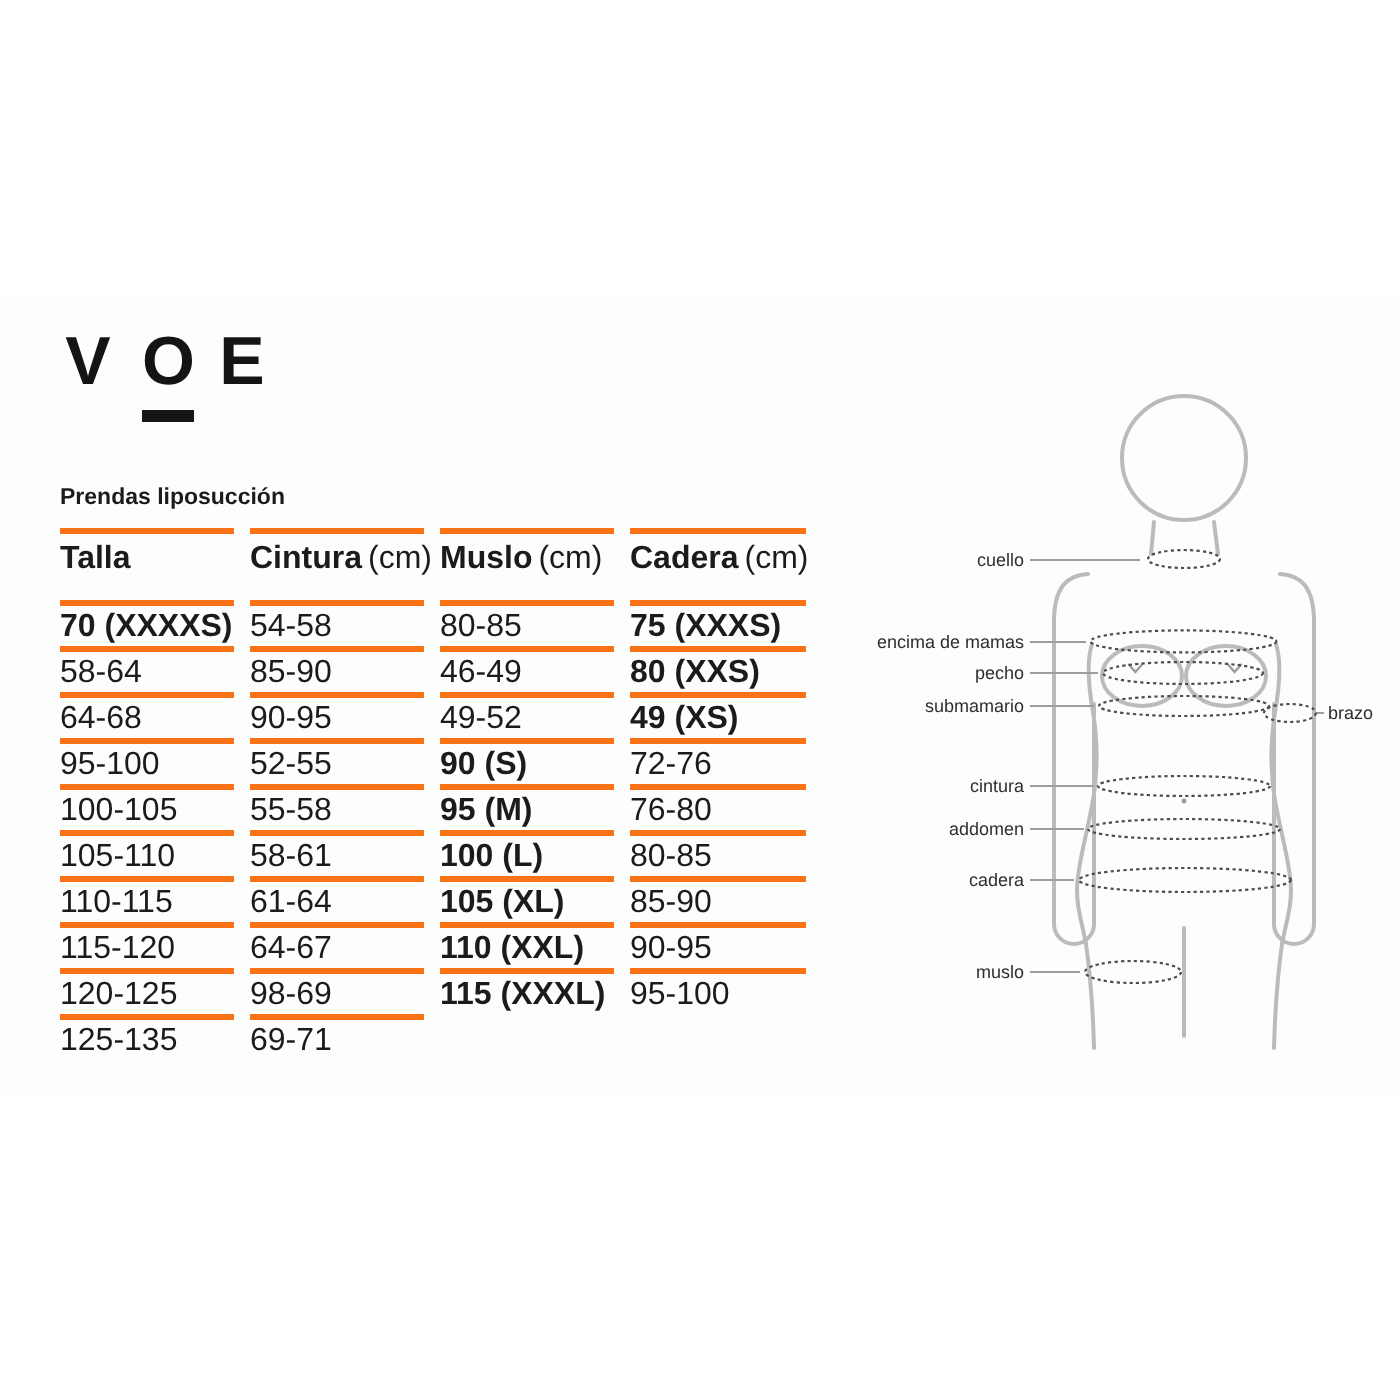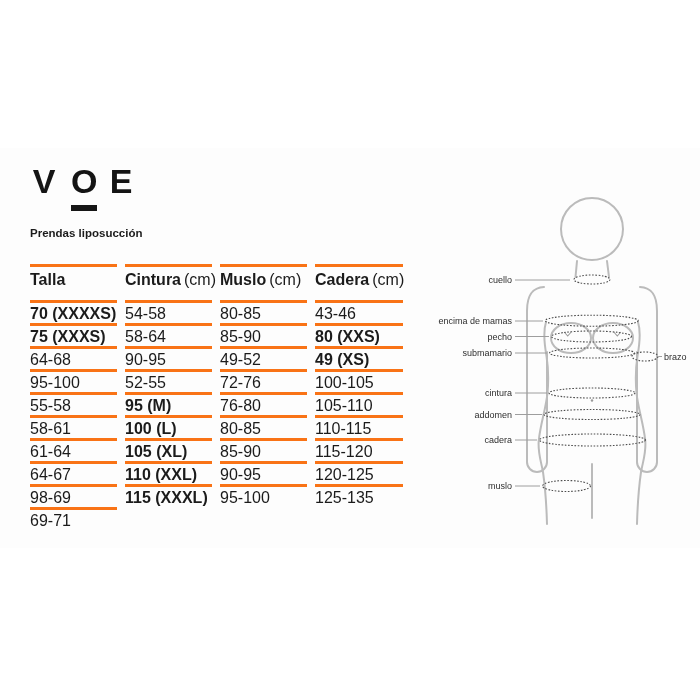--- a/index.html
+++ b/index.html
@@ -23,21 +23,21 @@
   .logo-letter.l0 { width: 32px; }
   .logo-letter.l1 { width: 26px; }
   .logo-letter.l2 { width: 26px; }
   .logo-underline {
     position: absolute; left: 43px; top: 41px; width: 26px; height: 6px;
     background: #161616;
   }
 
   
   .heading {
-    position: absolute; left: 30px; top: 227px;
+    position: absolute; left: 30px; top: 243px;
     font-size: 11.5px; font-weight: bold; color: #1b1b1b;
   }
 
   
   .size-table {
     position: absolute; left: 30px; top: 264px;
     display: grid;
     grid-template-columns: 87px 87px 87px 88px;
     column-gap: 8px;
   }
@@ -86,35 +86,36 @@
     <div class="cell head">
       <span>Muslo</span><span class="hunit">(cm)</span>
     </div>
     <div class="cell head">
       <span>Cadera</span><span class="hunit">(cm)</span>
     </div>
 
     <div class="cell data rowlabel">70 (XXXXS)</div>
     <div class="cell data">54-58</div>
     <div class="cell data">80-85</div>
-    <div class="cell data">43-46</div>
 
     <div class="cell data rowlabel">75 (XXXS)</div>
     <div class="cell data">58-64</div>
     <div class="cell data">85-90</div>
+    <div class="cell data">46-49</div>
 
     <div class="cell data rowlabel">80 (XXS)</div>
     <div class="cell data">64-68</div>
     <div class="cell data">90-95</div>
     <div class="cell data">49-52</div>
 
     <div class="cell data rowlabel">49 (XS)</div>
     <div class="cell data">95-100</div>
     <div class="cell data">52-55</div>
 
+    <div class="cell data rowlabel">90 (S)</div>
     <div class="cell data">72-76</div>
     <div class="cell data">100-105</div>
     <div class="cell data">55-58</div>
 
     <div class="cell data rowlabel">95 (M)</div>
     <div class="cell data">76-80</div>
     <div class="cell data">105-110</div>
     <div class="cell data">58-61</div>
 
     <div class="cell data rowlabel">100 (L)</div>

